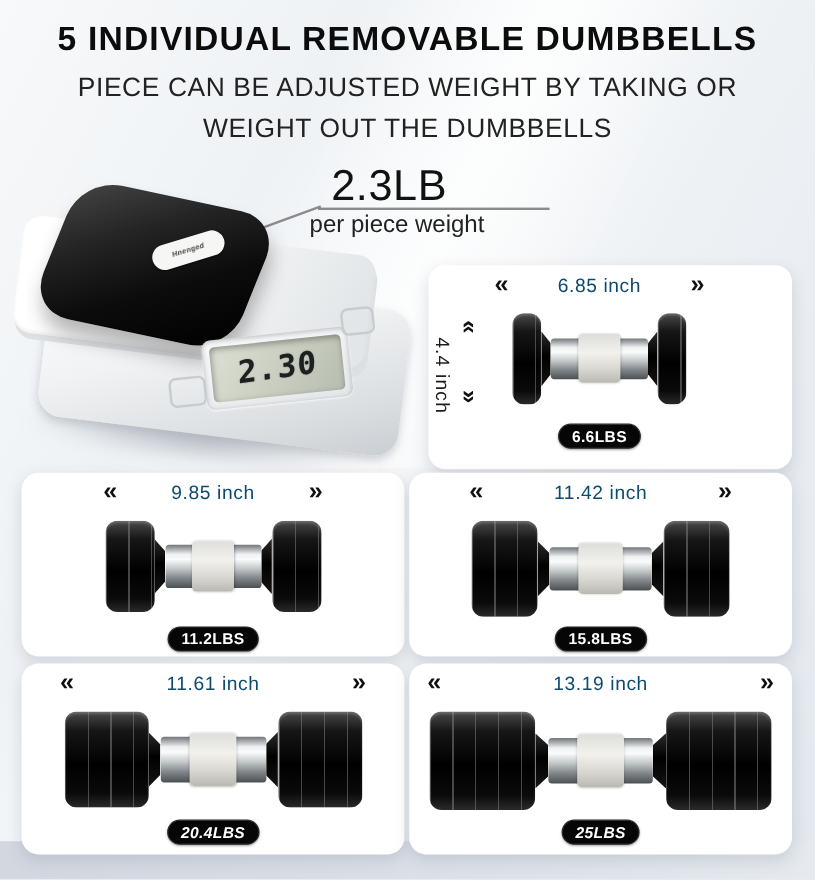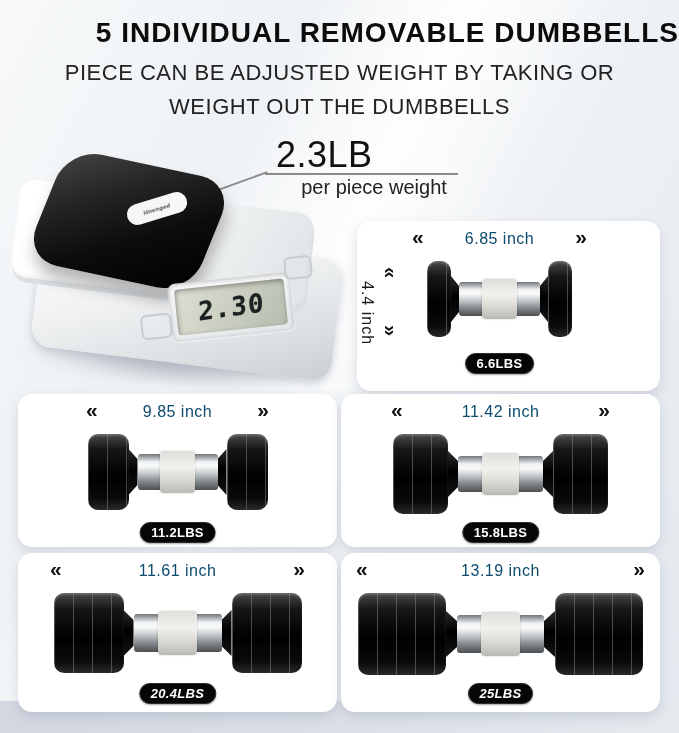--- a/index.html
+++ b/index.html
@@ -13,37 +13,37 @@
     background:linear-gradient(115deg, rgba(255,255,255,0) 42%, rgba(255,255,255,.65) 52%, rgba(255,255,255,0) 62%);
     pointer-events:none;
   }
   .floor{
     position:absolute; left:0; top:701px; width:679px; height:32px;
     background:linear-gradient(95deg,#d2d7e0 0%,#d9dee6 40%,#e0e5eb 75%,#e6eaef 100%);
   }
 
   
   .title{
-    position:absolute; top:17px; left:0; width:679px; text-align:right;
+    position:absolute; top:17px; left:0; width:679px; text-align:center;
     font-size:28px; font-weight:800; letter-spacing:1px; color:#0c0c0c; white-space:nowrap;
   }
   .subtitle{
     position:absolute; left:0; width:679px; text-align:center;
     font-size:22px; font-weight:400; letter-spacing:.5px; color:#222; white-space:nowrap;
   }
   .subtitle.l1{top:60px;}
   .subtitle.l2{top:94px;}
 
   
   .callout-value{
     position:absolute; left:276px; top:134px; width:232px; text-align:left;
     font-size:36px; font-weight:400; color:#111; letter-spacing:.5px;
   }
   .callout-caption{
-    position:absolute; left:258px; top:176px; width:232px; text-align:center;
+    position:absolute; left:258px; top:176px; width:232px; 
     font-size:20px; color:#222;
   }
   .callout-line-h{position:absolute; left:265px; top:173px; width:193px; height:1.5px; background:#8b8b8b;}
   .callout-line-d{position:absolute; left:211px; top:181px; width:58px; height:1.5px; background:#8b8b8b;
     transform:rotate(-20deg);}
 
   
   .scale{position:absolute; left:0; top:150px; width:350px; height:250px;}
   .scale-shadow{
     position:absolute; left:18px; top:200px; width:300px; height:36px; border-radius:50%;

